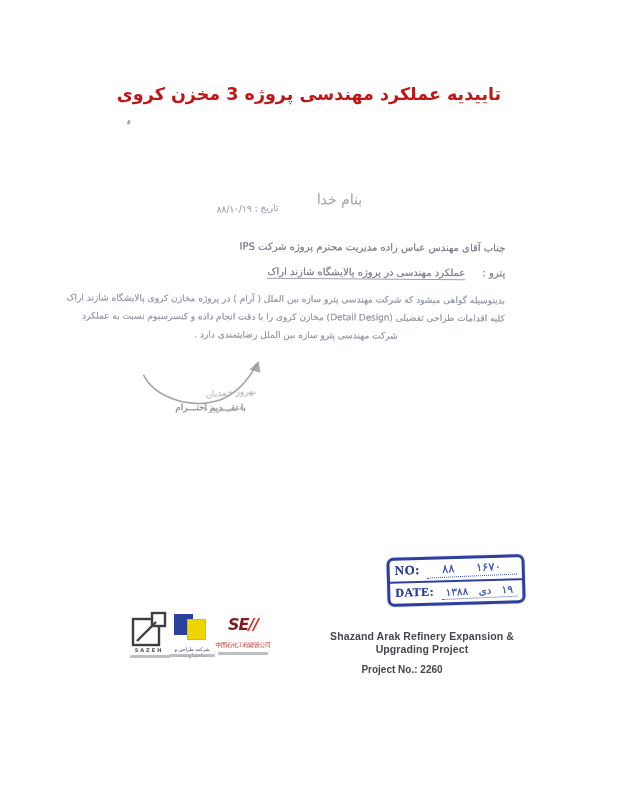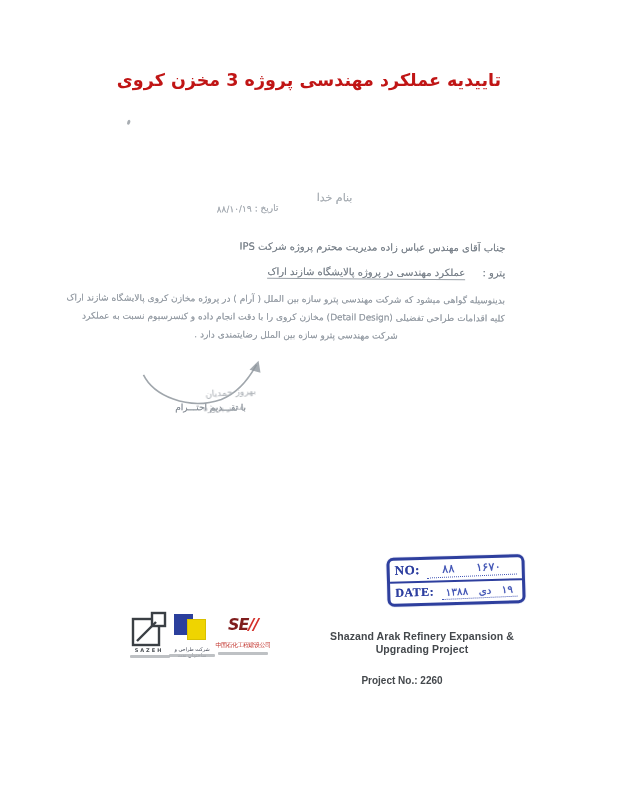--- a/index.html
+++ b/index.html
@@ -4,29 +4,29 @@
 <style>
   html,body { margin:0; padding:0; }
   body {
     width:618px; height:800px; background:#ffffff; position:relative;
     overflow:hidden; font-family:"DejaVu Sans", sans-serif;
   }
   .page { position:absolute; inset:0; }
 
   
   .doc-title {
-    position:absolute; top:70px; left:0; width:618px; text-align:center;
+    position:absolute; top:84px; left:0; width:618px; text-align:center;
     font-size:17.5px; font-weight:bold; direction:rtl;
   }
 
   
   .letter { position:absolute; inset:0; transform:rotate(0.4deg); transform-origin:300px 300px; }
   .ink-dot { position:absolute; left:126px; top:121px; width:3px; height:5px;
              background:#a8adb2; border-radius:50%; transform:rotate(20deg); }
-  .besmellah { position:absolute; left:316px; top:191px; font-size:11px;
+  .besmellah { position:absolute; left:316px; top:191px; font-size:14px;
                color:#aab0b6; direction:rtl; text-shadow:0 0 0.6px #b6bbc0; }
   .letter-date { position:absolute; left:216px; top:204px; font-size:9px;
                  color:#a6acb3; direction:rtl; transform:rotate(-2deg);
                  text-shadow:0 0 0.6px #b2b7bd; }
   .addressee { position:absolute; right:113px; top:241px; font-size:10px;
                color:#79818a; direction:rtl; white-space:nowrap;
                text-shadow:0 0 0.5px #9aa1a8; }
   .subject { position:absolute; right:113px; top:266px; font-size:10px;
              color:#79818a; direction:rtl; white-space:nowrap;
              text-shadow:0 0 0.5px #9aa1a8; }
@@ -84,21 +84,21 @@
   .sei-wordmark { font-size:16px; font-weight:bold; font-style:italic;
                   color:#7f1d1d; letter-spacing:-1px; line-height:1; }
   .sei-slashes { color:#d3302a; font-weight:bold; }
   .sei-caption { left:214px; top:641px; width:58px; color:#c2332c; font-size:6px;
                  letter-spacing:-0.5px; overflow:hidden; white-space:nowrap; }
 
   .project-text { position:absolute; left:278px; top:630px; width:248px;
                   text-align:center; font-family:"Liberation Sans", sans-serif;
                   color:#44484c; font-weight:bold; }
   .project-line1 { font-size:10.5px; line-height:1.25; letter-spacing:0.1px;margin-left:40px; }
-  .project-line2 { font-size:10px; margin-top:19px; }
+  .project-line2 { font-size:10px; margin-top:8px; }
 </style>
 </head>
 <body>
 
 <div class="page">
 
   <div class="doc-title" style="color:#c01515">تاییدیه عملکرد مهندسی پروژه 3 مخزن کروی</div>
 
   <div class="letter">
     <div class="ink-dot"></div>

